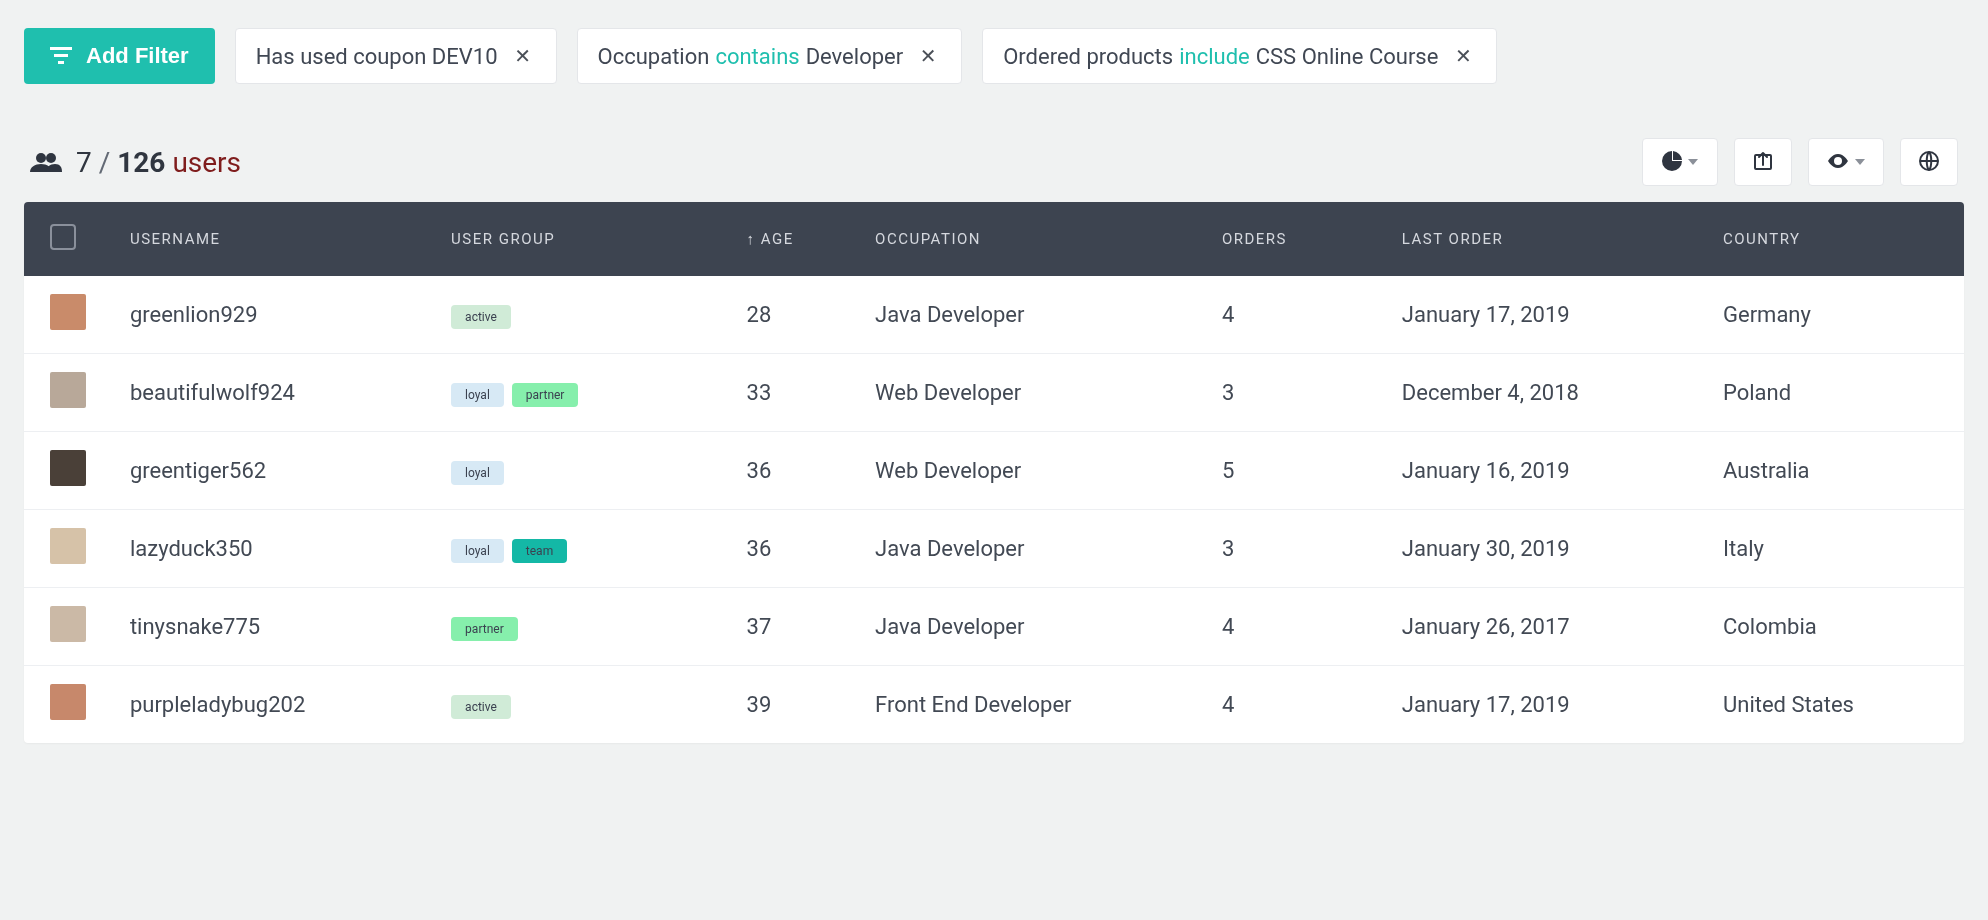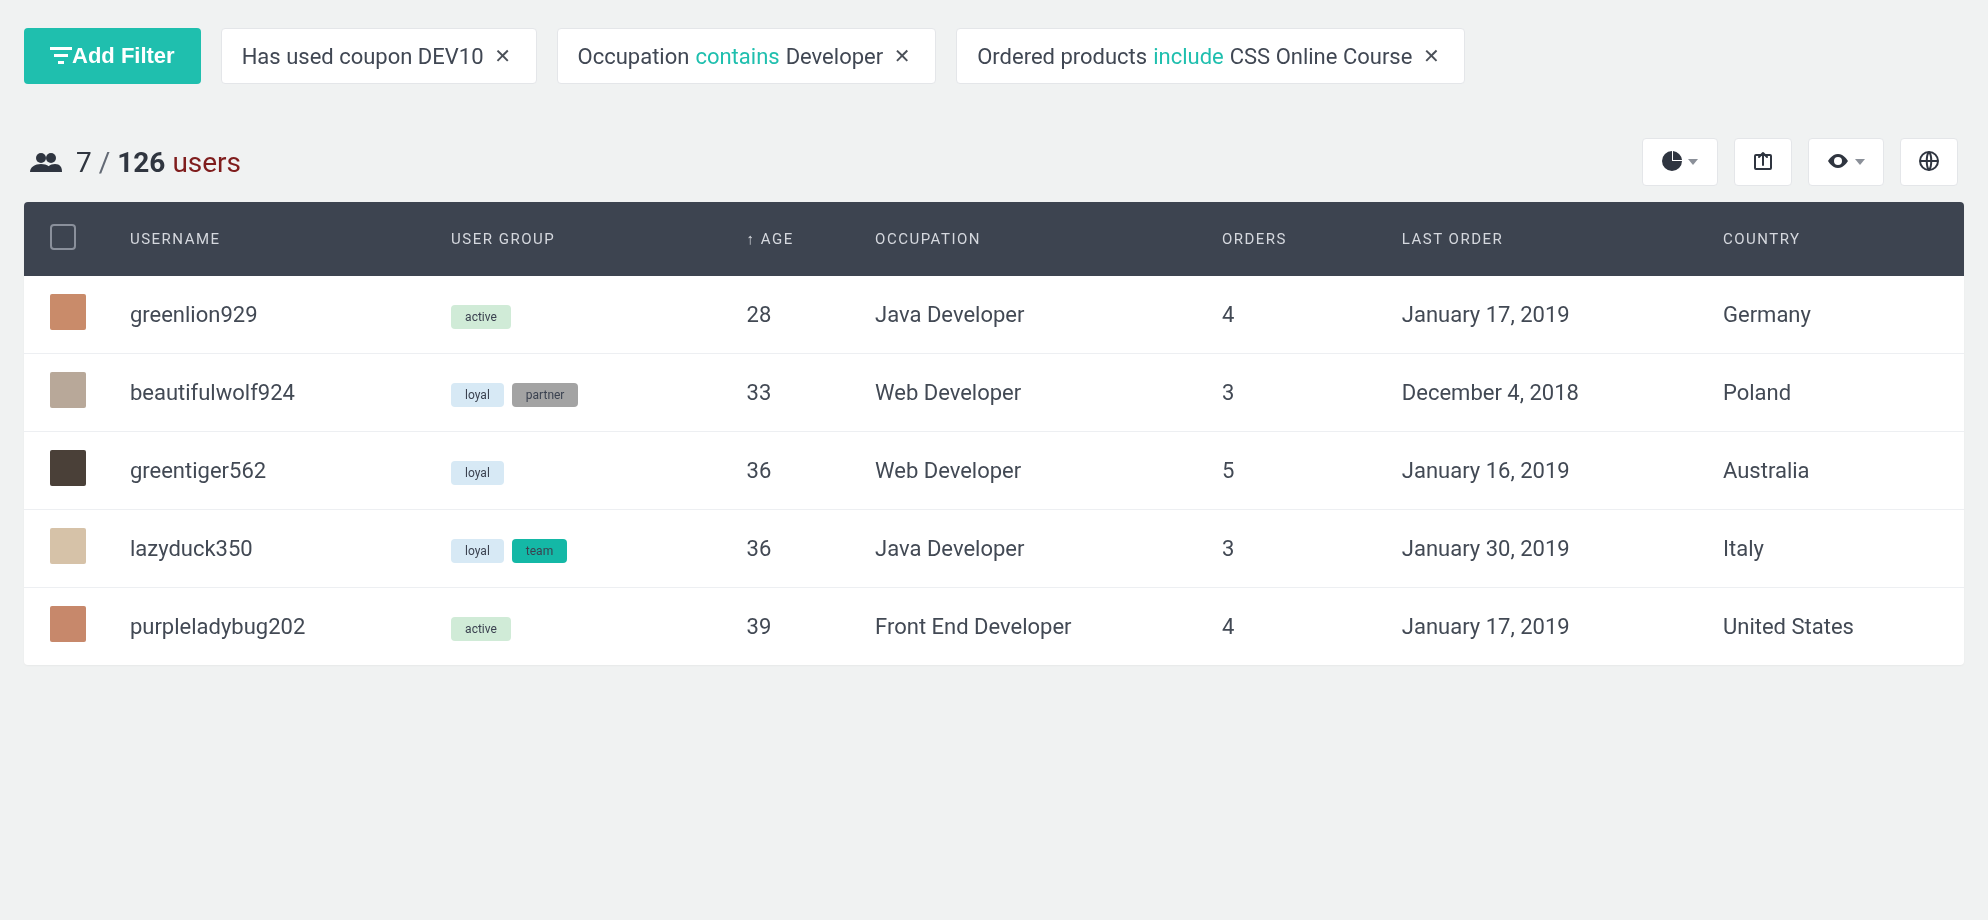--- a/index.html
+++ b/index.html
@@ -13,40 +13,41 @@
   
   .filter-bar {
     display: flex;
     align-items: center;
     gap: 20px;
     flex-wrap: nowrap;
   }
   .add-filter-btn {
     display: inline-flex;
     align-items: center;
+    gap: 14px;
     background: #1fbfae;
     color: #fff;
     border: none;
     border-radius: 4px;
     padding: 15px 26px;
     font-size: 22px;
     font-weight: 700;
     cursor: pointer;
   }
   .add-filter-btn svg { display: block; }
   .filter-chip {
     display: inline-flex;
     align-items: center;
     background: #fff;
     border: 1px solid #e4e6e9;
     border-radius: 4px;
     padding: 14px 20px;
     font-size: 22px;
     color: #404753;
-    gap: 6px;
+    gap: 12px;
     white-space: nowrap;
   }
   .filter-chip .chip-text { display: inline-flex; gap: 6px; }
   .filter-chip .op { color: #1fbfae; }
   .chip-close {
     width: 26px; height: 26px;
     display: inline-flex; align-items: center; justify-content: center;
     color: #4b5058; cursor: pointer; font-size: 20px; line-height: 1;
   }
 
@@ -150,21 +151,21 @@
   .tag {
     display: inline-block;
     padding: 5px 14px;
     border-radius: 4px;
     font-size: 12px;
     color: #3b4250;
     margin-right: 8px;
   }
   .tag.active  { background: #d0ebd7; }
   .tag.loyal   { background: #d7e9f5; }
-  .tag.partner { background: #a3a3a3; }
+  .tag.partner { background: #86efac; }
   .tag.team    { background: #14b8a6; }
 </style>
 </head>
 <body>
 
 <div class="filter-bar">
   <button class="add-filter-btn">
     <span>
       <svg width="22" height="18" viewBox="0 0 22 18" fill="none">
         <rect x="0" y="0" width="22" height="3" fill="#fff"></rect>
@@ -313,20 +314,30 @@
           <td class="cell-avatar"><span class="avatar" style="background: rgb(214, 194, 168);"></span></td>
           <td>lazyduck350</td>
           <td><span class="tag loyal">loyal</span><span class="tag team">team</span></td>
           <td>36</td>
           <td>Java Developer</td>
           <td>3</td>
           <td>January 30, 2019</td>
           <td>Italy</td>
         </tr>
         <tr>
+          <td class="cell-avatar"><span class="avatar" style="background: rgb(203, 185, 166);"></span></td>
+          <td>tinysnake775</td>
+          <td><span class="tag partner">partner</span></td>
+          <td>37</td>
+          <td>Java Developer</td>
+          <td>4</td>
+          <td>January 26, 2017</td>
+          <td>Colombia</td>
+        </tr>
+        <tr>
           <td class="cell-avatar"><span class="avatar" style="background: rgb(199, 136, 107);"></span></td>
           <td>purpleladybug202</td>
           <td><span class="tag active">active</span></td>
           <td>39</td>
           <td>Front End Developer</td>
           <td>4</td>
           <td>January 17, 2019</td>
           <td>United States</td>
         </tr>
       </tbody>

